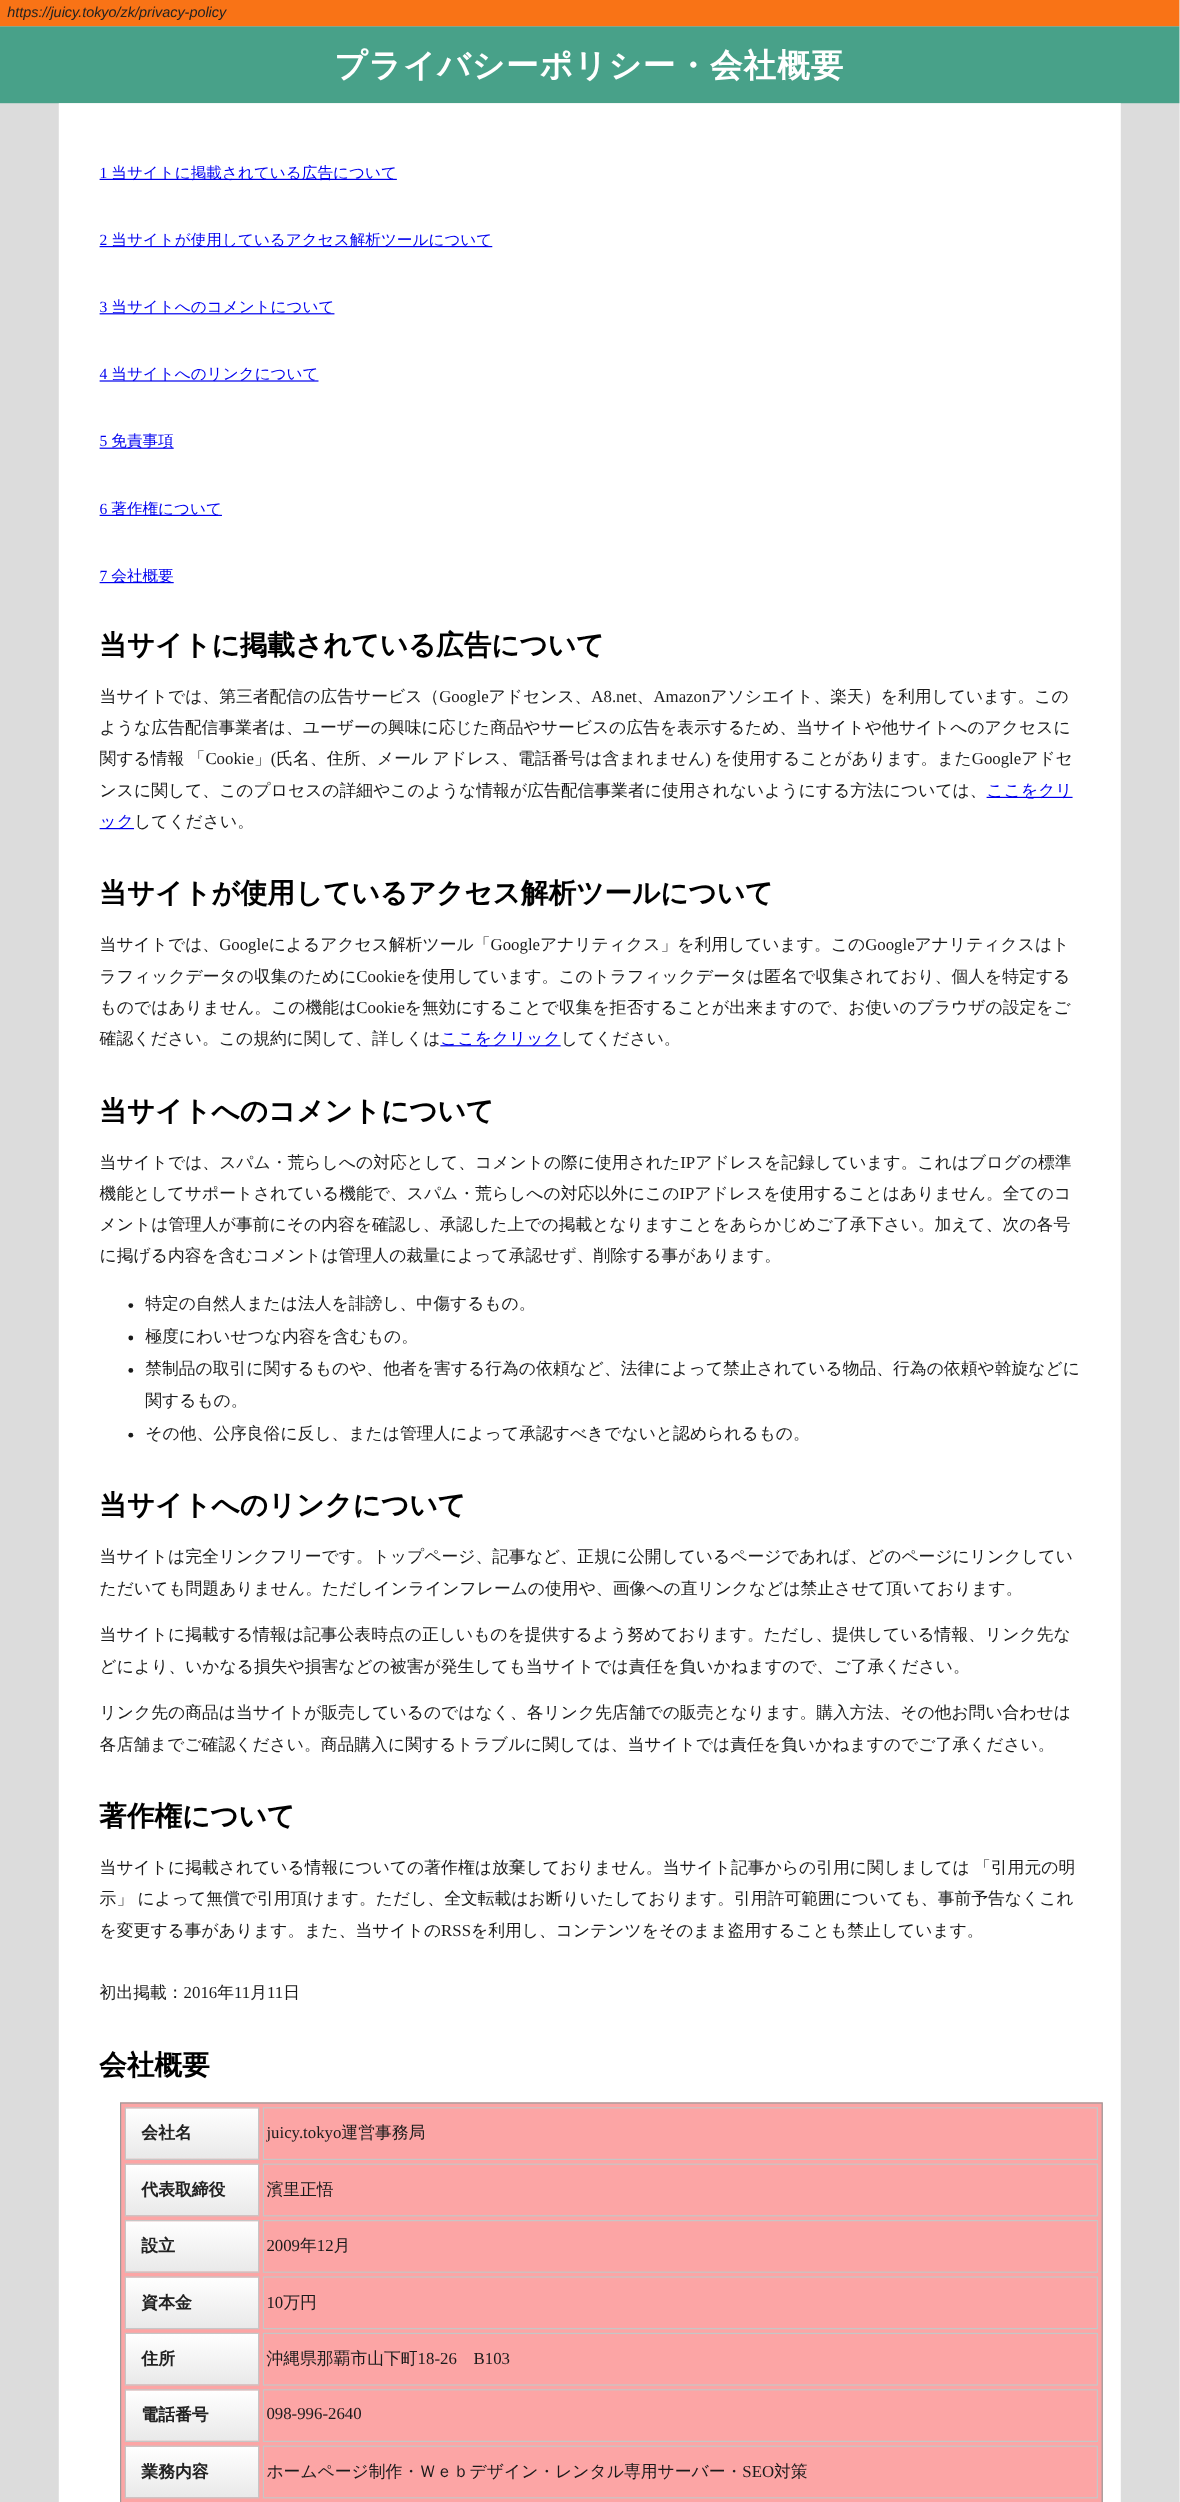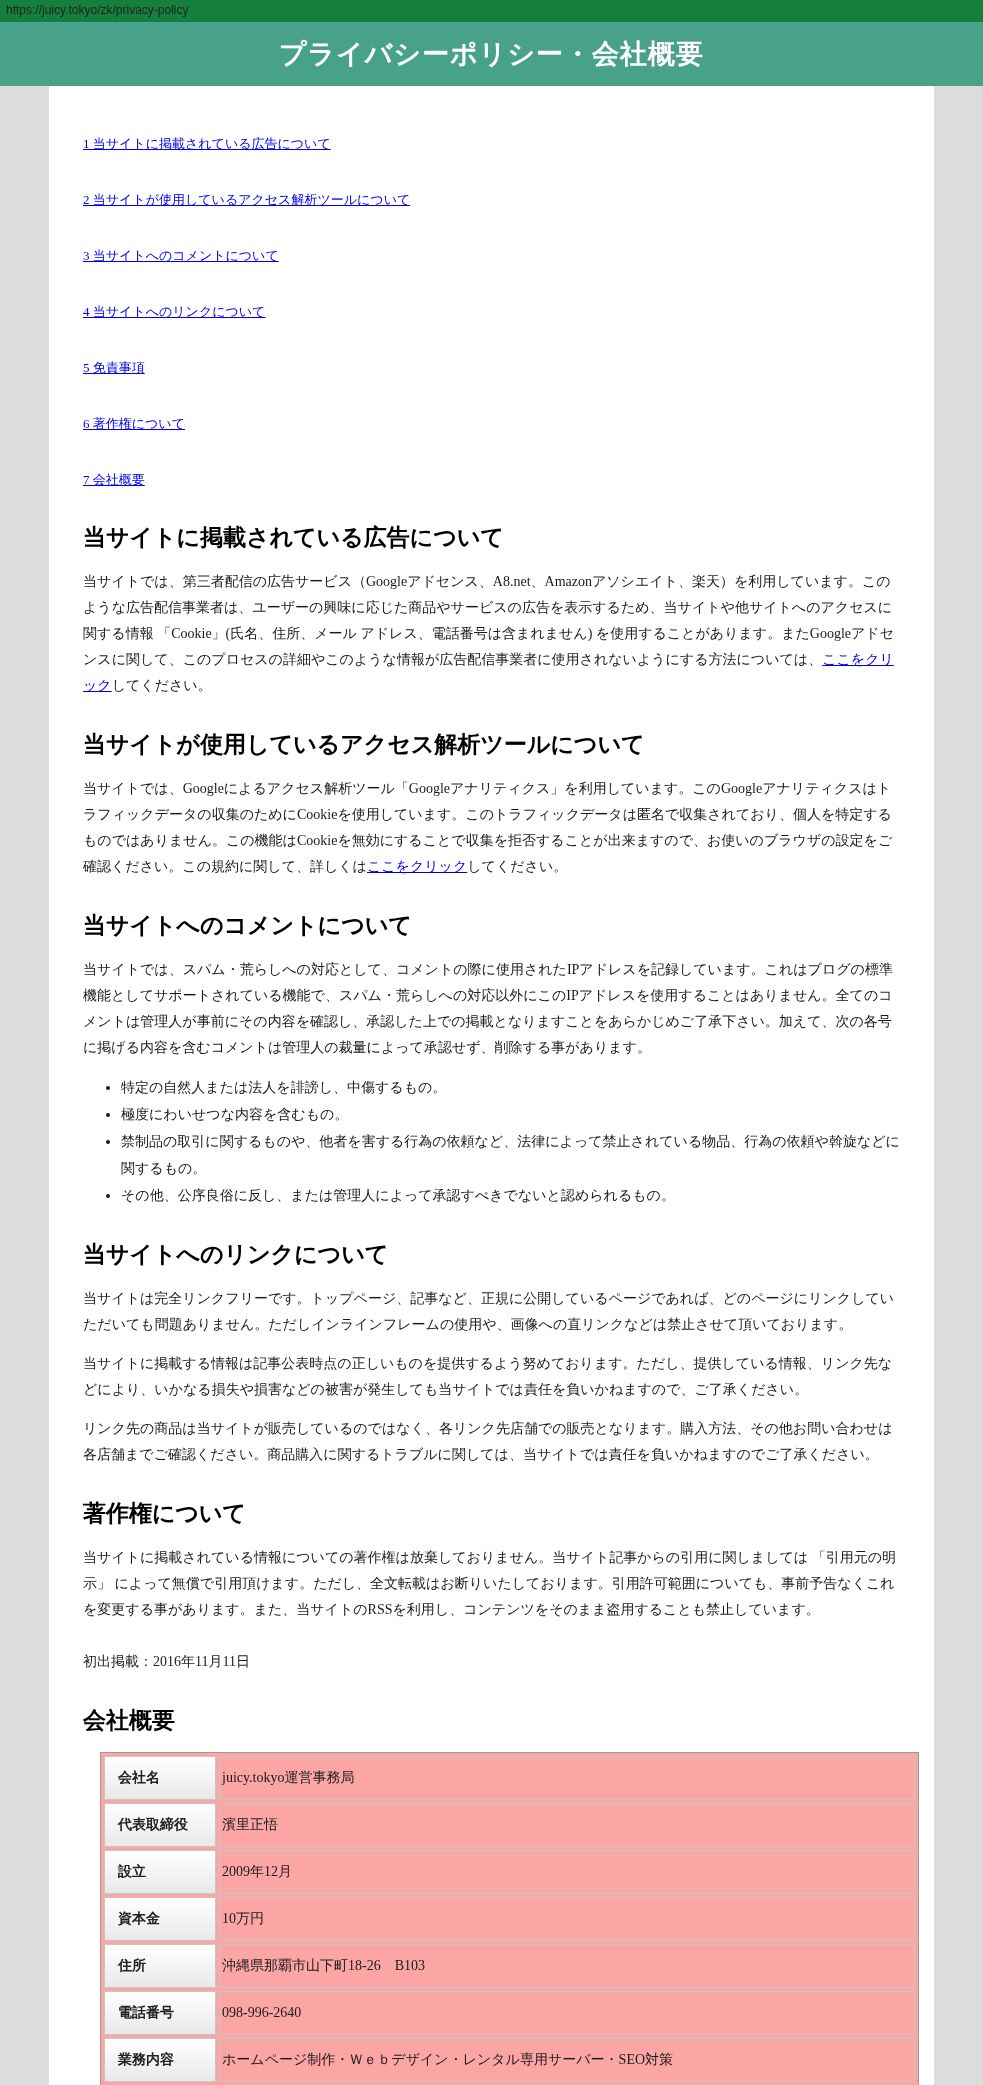--- a/index.html
+++ b/index.html
@@ -5,27 +5,28 @@
   * { box-sizing: border-box; }
   html, body { margin: 0; padding: 0; }
   body {
     width: 983px;
     background: #dcdcdc;
     font-family: "Liberation Serif", serif;
     color: #1a1a1a;
   }
   
   .urlbar {
-    background: #15803d;
+    background: #f97316;
     height: 22px;
     padding: 3px 6px 0;
     font-family: "Liberation Sans", sans-serif;
     font-size: 12px;
     color: #222;
     white-space: nowrap;
+    font-style: italic;
   }
   
   .site-header {
     background: #48a189;
     height: 64px;
     display: flex;
     align-items: center;
     justify-content: center;
   }
   .site-title {

